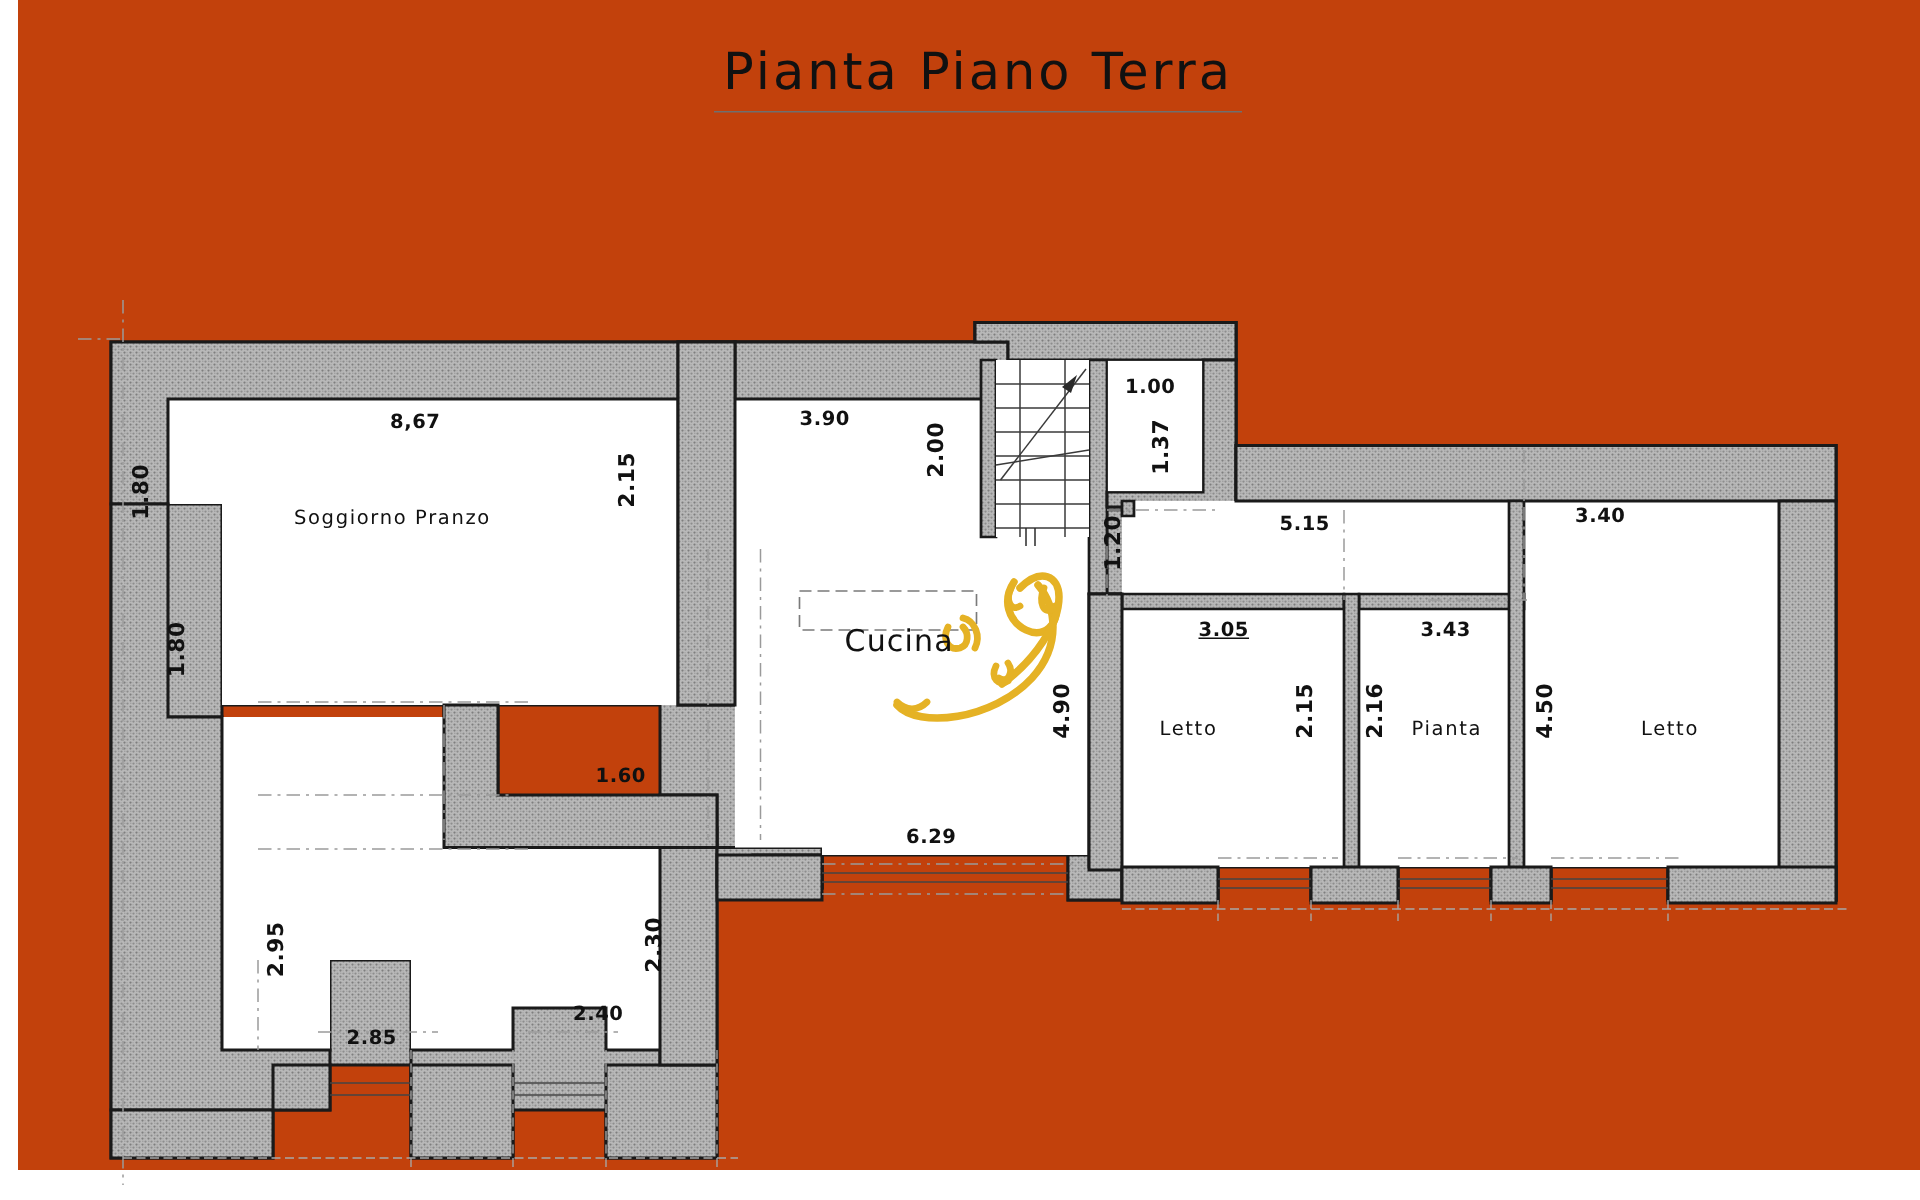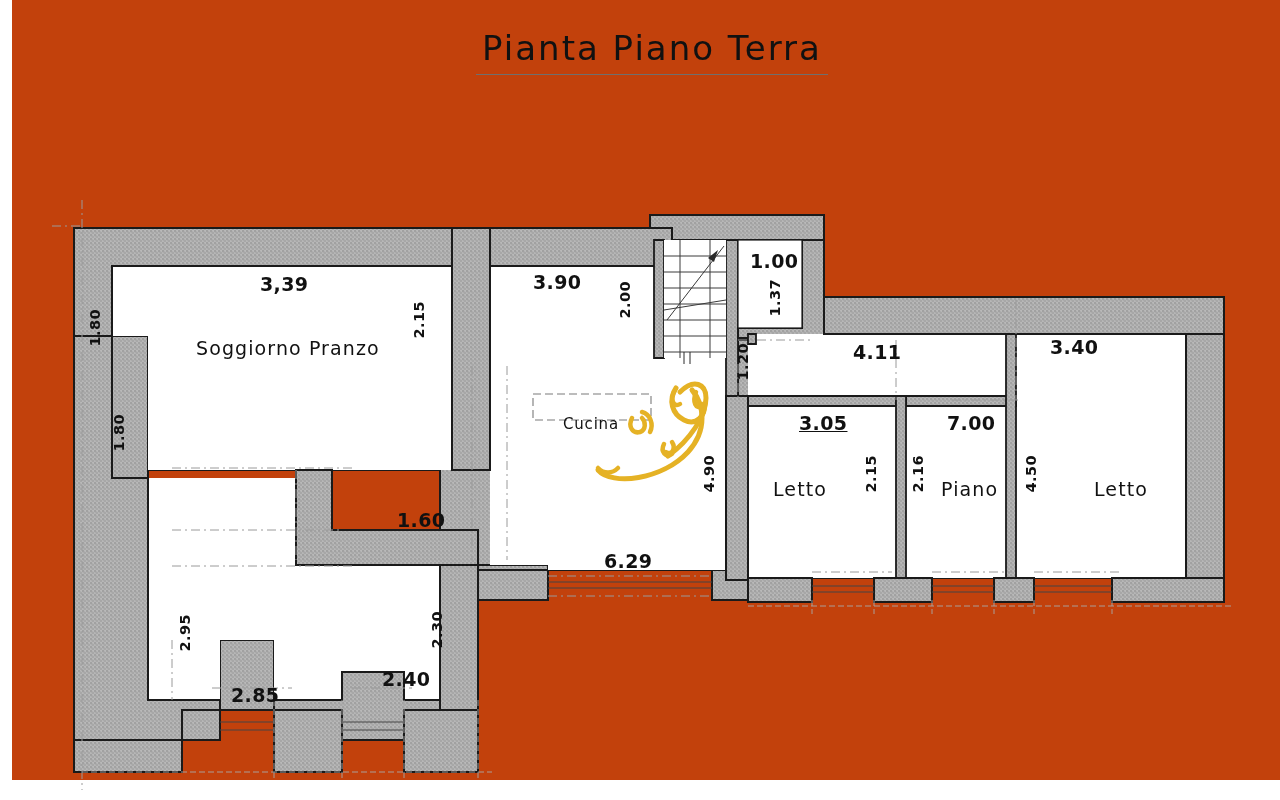--- a/index.html
+++ b/index.html
@@ -53,29 +53,29 @@
 
   
   .lbl {
     position: absolute;
     font-family: "DejaVu Sans", sans-serif;
     color: #111;
     white-space: nowrap;
     line-height: 1;
   }
   .room-name {
-    font-size: 19px;
+    font-size: 13px;
     letter-spacing: 1.1px;
   }
   .room-name-sm {
-    font-size: 15px;
+    font-size: 20px;
     letter-spacing: 0.8px;
   }
   .dim {
-    font-size: 19px;
+    font-size: 13px;
     letter-spacing: 0.4px;
     font-weight: 600;
   }
   .dim-v {
     font-size: 14.5px;
     letter-spacing: 0.4px;
     font-weight: 600;
     transform-origin: left bottom;
     transform: rotate(-90deg);
   }
@@ -382,35 +382,35 @@
       <path d="M 586,468 C 592,474 600,474 606,468" stroke-width="4.5"></path>
     </g>
   </svg>
 
   <div class="lbl room-name" style="left:184px; top:339px;">Soggiorno Pranzo</div>
 
   <div class="lbl room-name-sm" style="left:551px; top:417px;">Cucina</div>
 
   <div class="lbl room-name" style="left:761px; top:480px;">Letto</div>
 
-  <div class="lbl room-name" style="left:929px; top:480px;">Piano</div>
+  <div class="lbl room-name" style="left:929px; top:480px;">Pianta</div>
 
   <div class="lbl room-name" style="left:1082px; top:480px;">Letto</div>
 
-  <div class="lbl dim" style="left:248px; top:275px;">3,39</div>
+  <div class="lbl dim" style="left:248px; top:275px;">8,67</div>
   <div class="lbl dim" style="left:385px; top:511px;">1.60</div>
   <div class="lbl dim" style="left:219px; top:686px;">2.85</div>
   <div class="lbl dim" style="left:370px; top:670px;">2.40</div>
   <div class="lbl dim" style="left:521px; top:273px;">3.90</div>
   <div class="lbl dim" style="left:738px; top:252px;">1.00</div>
   <div class="lbl dim" style="left:592px; top:552px;">6.29</div>
-  <div class="lbl dim" style="left:841px; top:343px;">4.11</div>
+  <div class="lbl dim" style="left:841px; top:343px;">5.15</div>
   <div class="lbl dim" style="left:1038px; top:338px;">3.40</div>
   <div class="lbl dim" style="left:787px; top:414px;text-decoration:underline;">3.05</div>
-  <div class="lbl dim" style="left:935px; top:414px;">7.00</div>
+  <div class="lbl dim" style="left:935px; top:414px;">3.43</div>
 
   <div class="lbl dim-v" style="left:90px;  top:332px;">1.80</div>
   <div class="lbl dim-v" style="left:414px; top:324px;">2.15</div>
   <div class="lbl dim-v" style="left:114px; top:437px;">1.80</div>
   <div class="lbl dim-v" style="left:180px; top:637px;">2.95</div>
   <div class="lbl dim-v" style="left:432px; top:634px;">2.30</div>
   <div class="lbl dim-v" style="left:620px; top:304px;">2.00</div>
   <div class="lbl dim-v" style="left:770px; top:302px;">1.37</div>
   <div class="lbl dim-v" style="left:738px; top:366px;">1.20</div>
   <div class="lbl dim-v" style="left:704px; top:478px;">4.90</div>

